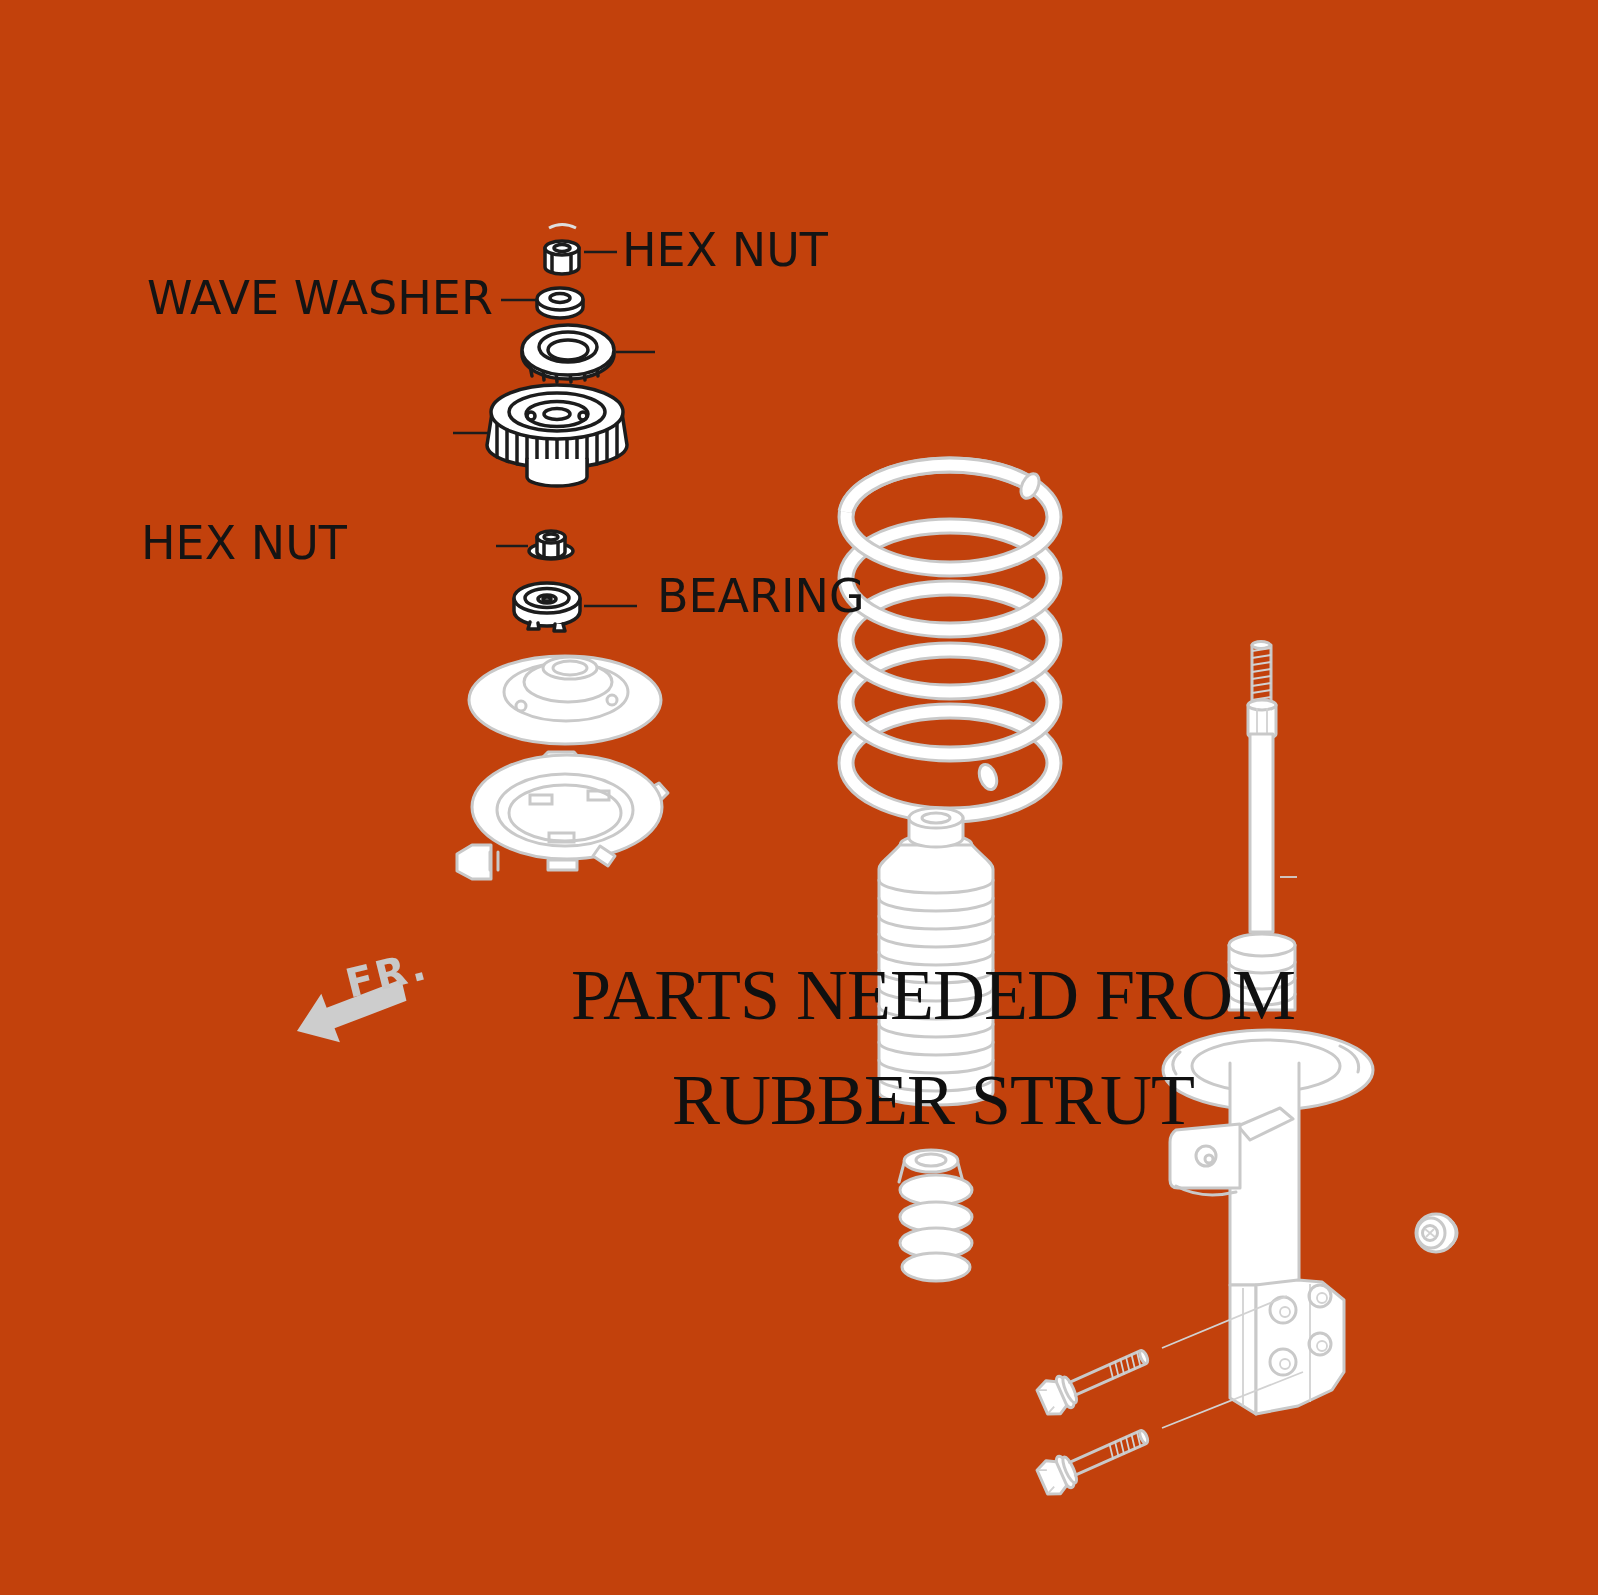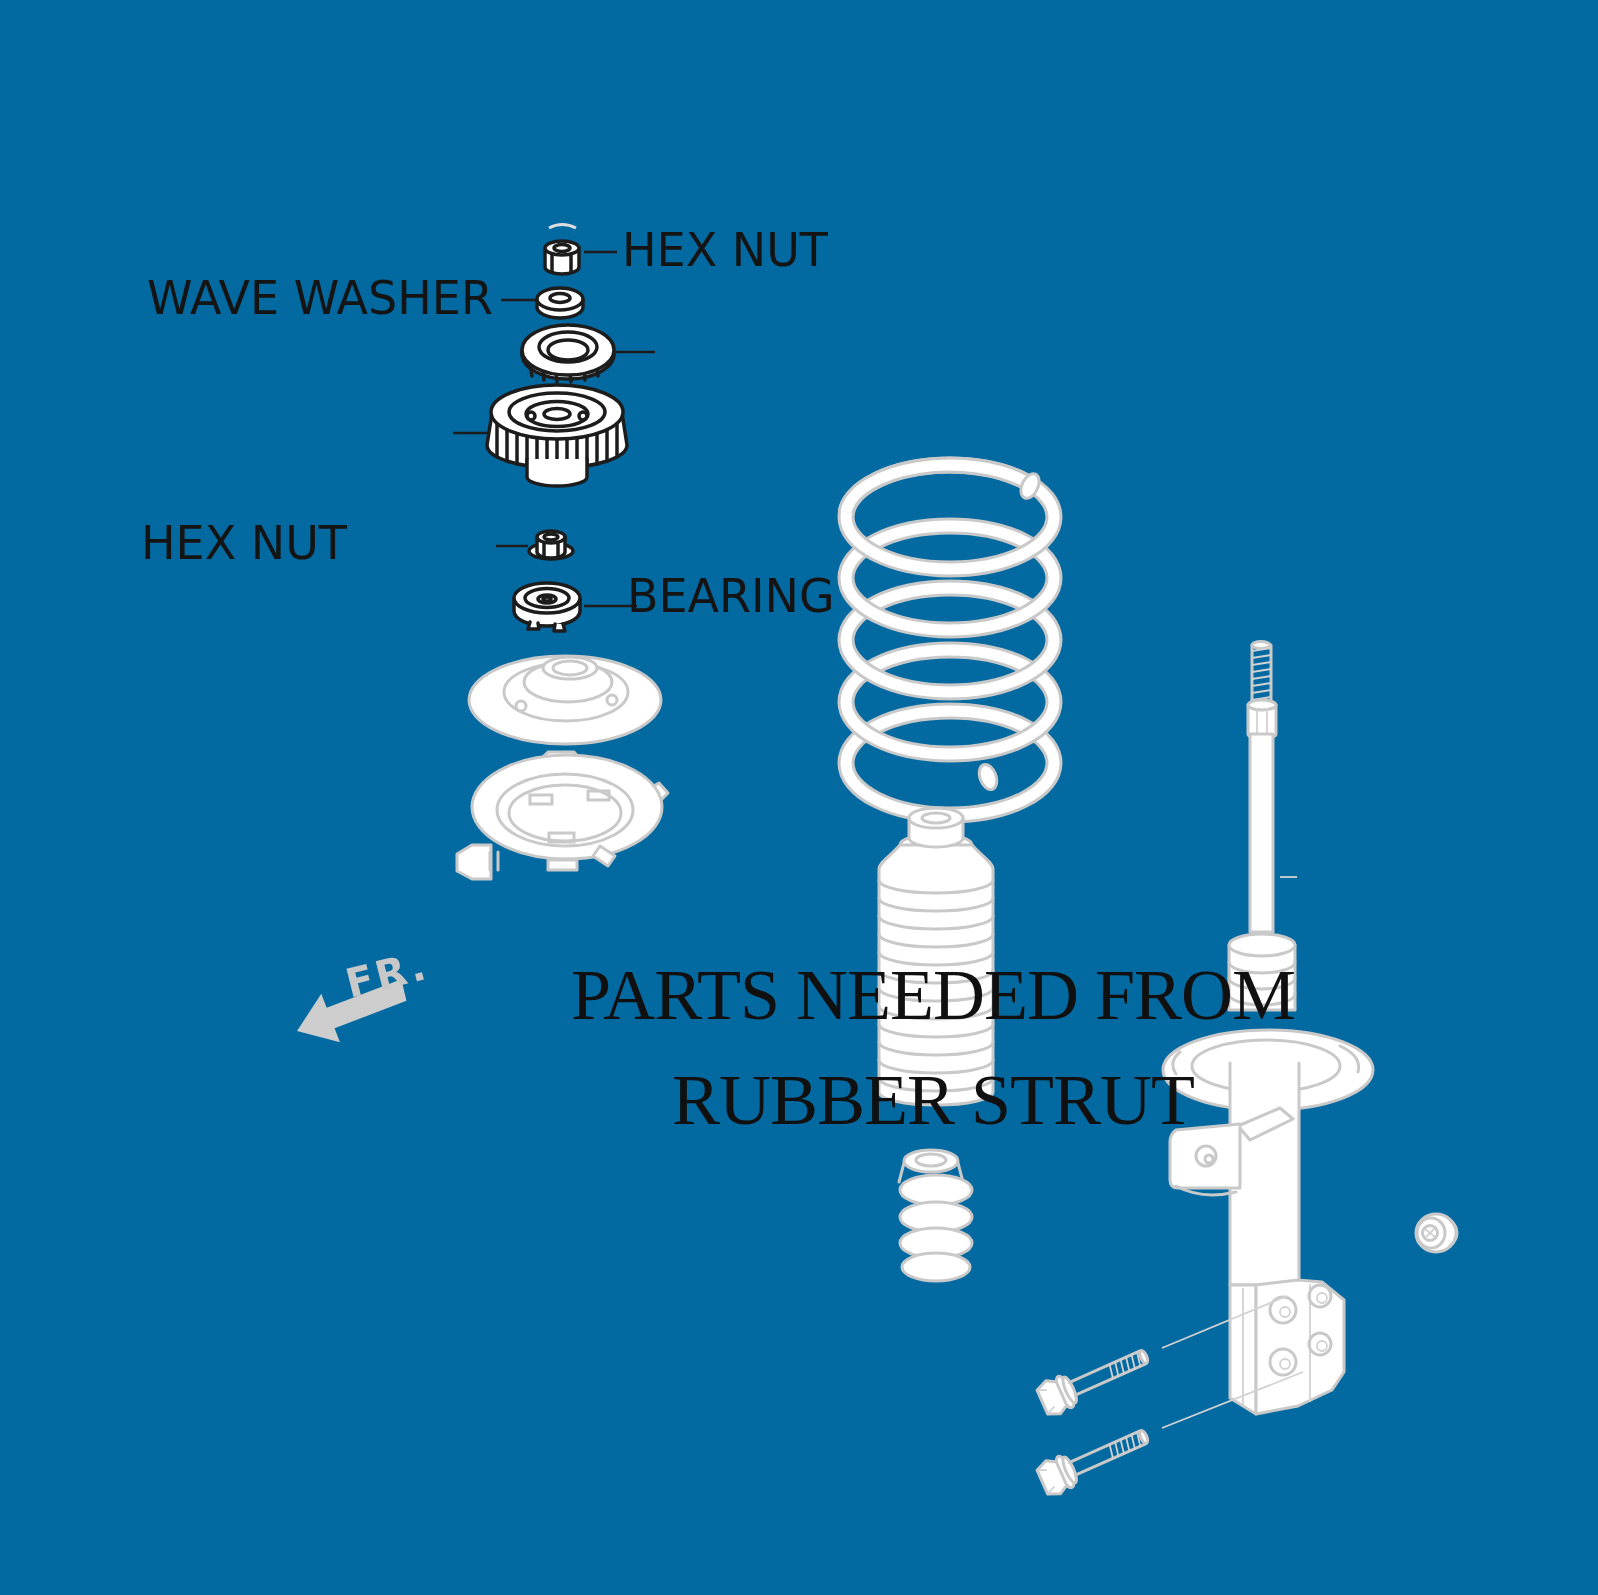--- a/index.html
+++ b/index.html
@@ -1,16 +1,16 @@
 <!DOCTYPE html>
 <html><head>
 <meta charset="utf-8">
 <style>
   html,body{margin:0;padding:0;background:#fff;}
-  #canvas{position:relative;width:1598px;height:1595px;background:#0369a1;overflow:hidden;
+  #canvas{position:relative;width:1598px;height:1595px;background:#c2410c;overflow:hidden;
           font-family:"DejaVu Sans","Liberation Sans",sans-serif;}
   svg{position:absolute;left:0;top:0;}
   .lbl{position:absolute;font-size:46px;line-height:1;color:#141414;white-space:nowrap;}
   .lbl.r{text-align:left;}
   .caption{position:absolute;left:433px;top:943px;width:1000px;text-align:center;
            font-size:72px;line-height:105px;color:#101010;letter-spacing:-1px;font-family:Liberation Serif, serif;}
   .frtxt{position:absolute;left:341px;top:962px;font-size:40px;font-weight:bold;
          color:#c8c8c8;letter-spacing:3px;transform:rotate(-14deg);transform-origin:left top;}
   
   .d{stroke:#1c1c1c;stroke-width:3.5;fill:#fff;stroke-linejoin:round;stroke-linecap:round;}
@@ -236,21 +236,21 @@
 
 </svg>
 
 <div class="lbl" style="left:622px;top:227px;">HEX NUT</div>
 
 <div class="lbl r" style="left:147px;top:275px;width:350px;">WAVE WASHER</div>
 
 
 <div class="lbl r" style="left:141px;top:520px;width:350px;">HEX NUT</div>
 
-<div class="lbl" style="left:627px;top:573px;">BEARING</div>
+<div class="lbl" style="left:657px;top:573px;">BEARING</div>
 
 <div class="frtxt">FR.</div>
 
 <div class="caption">
   <div>PARTS NEEDED FROM</div>
   <div>RUBBER STRUT</div>
 </div>
 
 </div>
 

